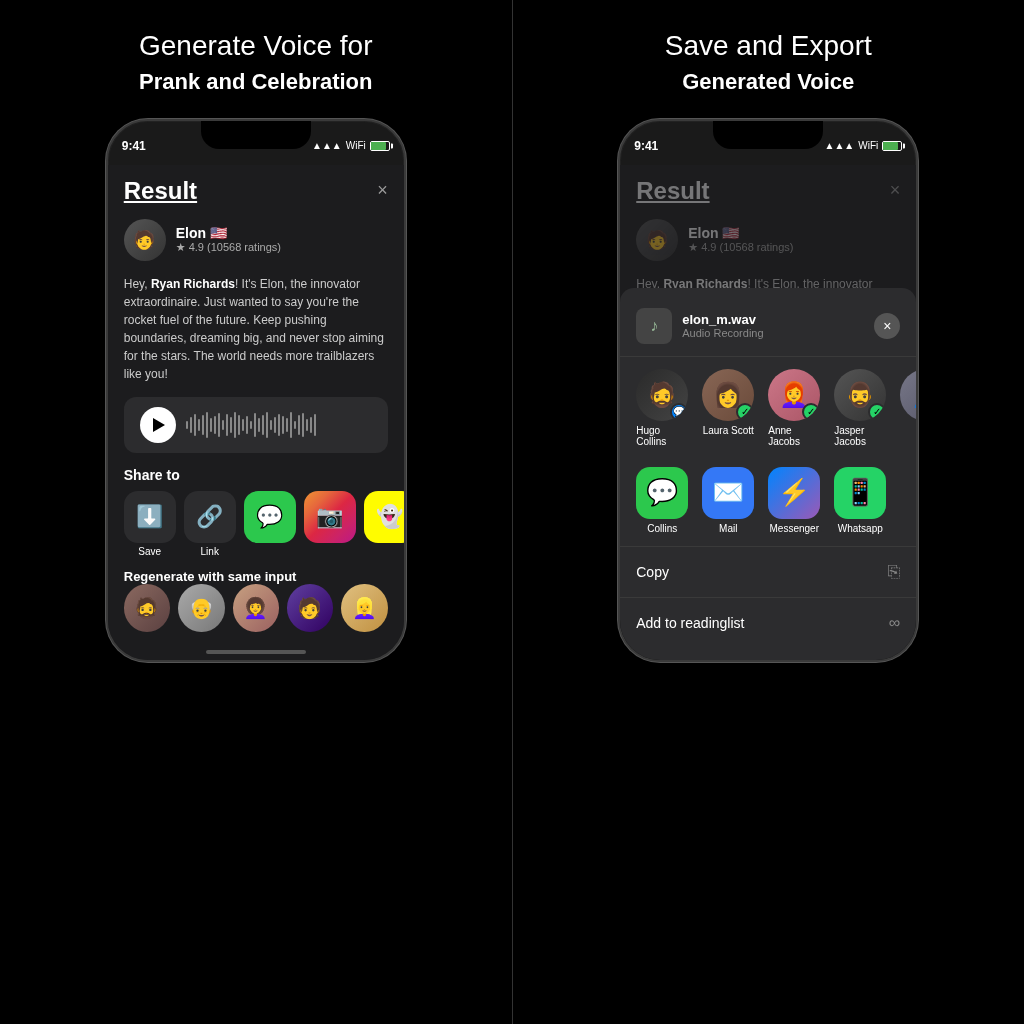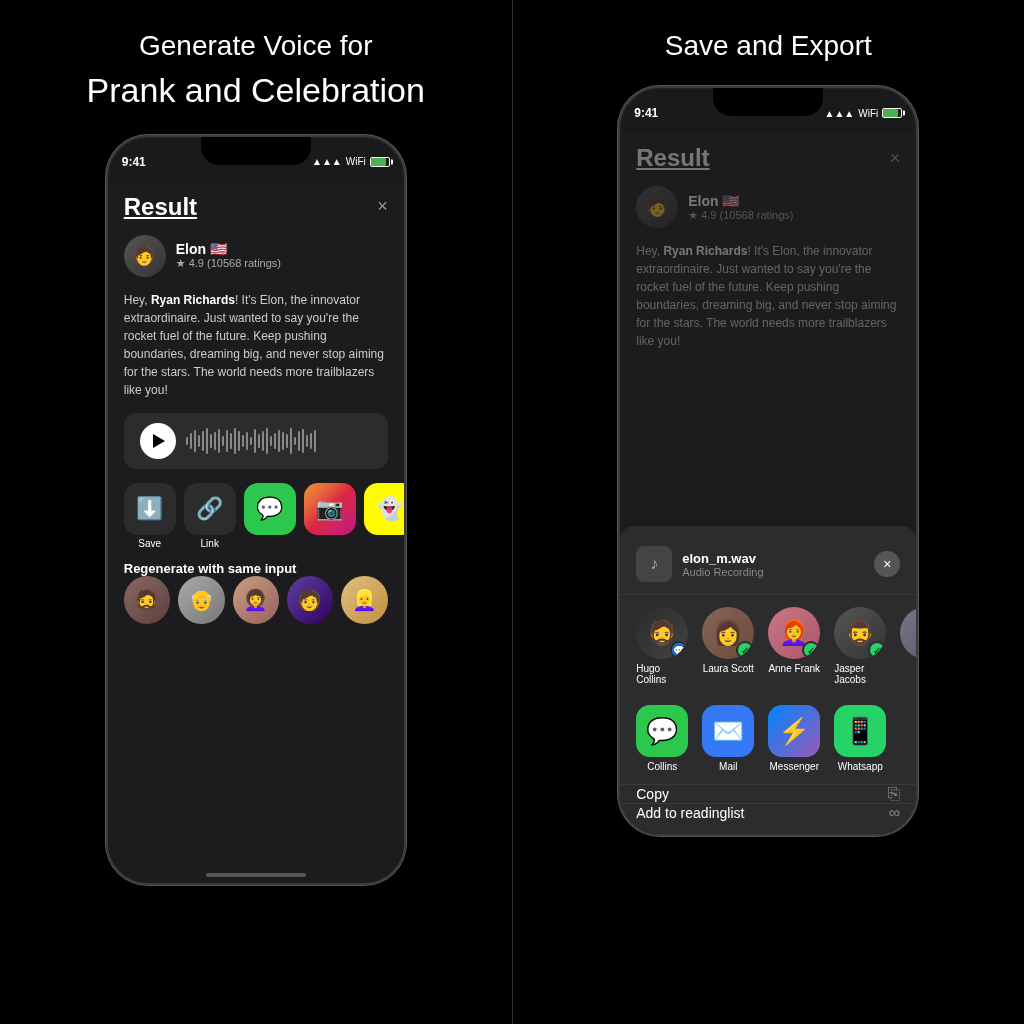--- a/index.html
+++ b/index.html
@@ -15,28 +15,28 @@
     .panel-title {
       color: #fff;
       font-size: 28px;
       font-weight: 400;
       text-align: left;
       line-height: 1.3;
       margin-bottom: 4px;
     }
 
     .panel-title-bold {
-      font-weight: 400;
-      font-size: 34px;
+      font-weight: 700;
+      font-size: 22px;
     }
 
     
     .phone {
       width: 300px;
-      height: 750px;
+      height: 543px;
       background: #1a1a1a;
       border-radius: 42px;
       border: 2px solid #3a3a3a;
       position: relative;
       overflow: hidden;
       margin-top: 18px;
       box-shadow: 0 0 0 1px #555, inset 0 0 0 1px #222;
     }
 
     .phone-notch {
@@ -443,21 +443,21 @@
 
     .messages-app { background: #2cc84d; }
     .mail-app { background: #3478f6; }
     .messenger-app { background: linear-gradient(135deg, #0084ff, #9b59b6); }
     .whatsapp-app { background: #25d366; }
 
     .sheet-action {
       display: flex;
       align-items: center;
       justify-content: space-between;
-      padding: 0 16px;
+      padding: 16px 16px;
       border-top: 1px solid #3a3a3a;
     }
 
     .sheet-action-label {
       color: #fff;
       font-size: 14px;
     }
 
     .sheet-action-icon {
       color: #888;
@@ -564,20 +564,21 @@
             <div class="waveform-bar" style="height:8px"></div>
             <div class="waveform-bar" style="height:20px"></div>
             <div class="waveform-bar" style="height:24px"></div>
             <div class="waveform-bar" style="height:12px"></div>
             <div class="waveform-bar" style="height:16px"></div>
             <div class="waveform-bar" style="height:22px"></div>
           </div>
         </div>
 
         <div class="share-section">
+          <div class="share-label">Share to</div>
           <div class="share-icons">
             <div class="share-icon-item">
               <div class="share-icon-box save-box">
                 <span>⬇️</span>
               </div>
               <span class="share-icon-label">Save</span>
             </div>
             <div class="share-icon-item">
               <div class="share-icon-box link-box">
                 <span>🔗</span>
@@ -613,20 +614,21 @@
           </div>
         </div>
 
         <div class="home-indicator"></div>
       </div>
     </div>
   </div>
 
   <div class="right-panel">
     <div class="panel-title">Save and Export</div>
+    <div class="panel-title panel-title-bold">Generated Voice</div>
 
     <div class="phone">
       <div class="phone-notch"></div>
 
       <div class="phone-status-bar">
         <span class="status-time">9:41</span>
         <div class="status-icons">
           <span>▲▲▲</span>
           <span>WiFi</span>
           <div class="battery-icon">
@@ -679,21 +681,21 @@
                 <span style="font-size:24px">👩</span>
                 <div class="contact-badge badge-whatsapp">✓</div>
               </div>
               <span class="contact-name">Laura Scott</span>
             </div>
             <div class="contact-item">
               <div class="contact-avatar" style="background: linear-gradient(135deg,#cc7788,#aa5566);">
                 <span style="font-size:24px">👩‍🦰</span>
                 <div class="contact-badge badge-whatsapp">✓</div>
               </div>
-              <span class="contact-name">Anne Frank</span>
+              <span class="contact-name">Anne Jacobs</span>
             </div>
             <div class="contact-item">
               <div class="contact-avatar" style="background: linear-gradient(135deg,#555,#333);">
                 <span style="font-size:24px">🧔‍♂️</span>
                 <div class="contact-badge badge-green">✓</div>
               </div>
               <span class="contact-name">Jasper Jacobs</span>
             </div>
             <div class="contact-item">
               <div class="contact-avatar" style="background: linear-gradient(135deg,#778,#556);">

